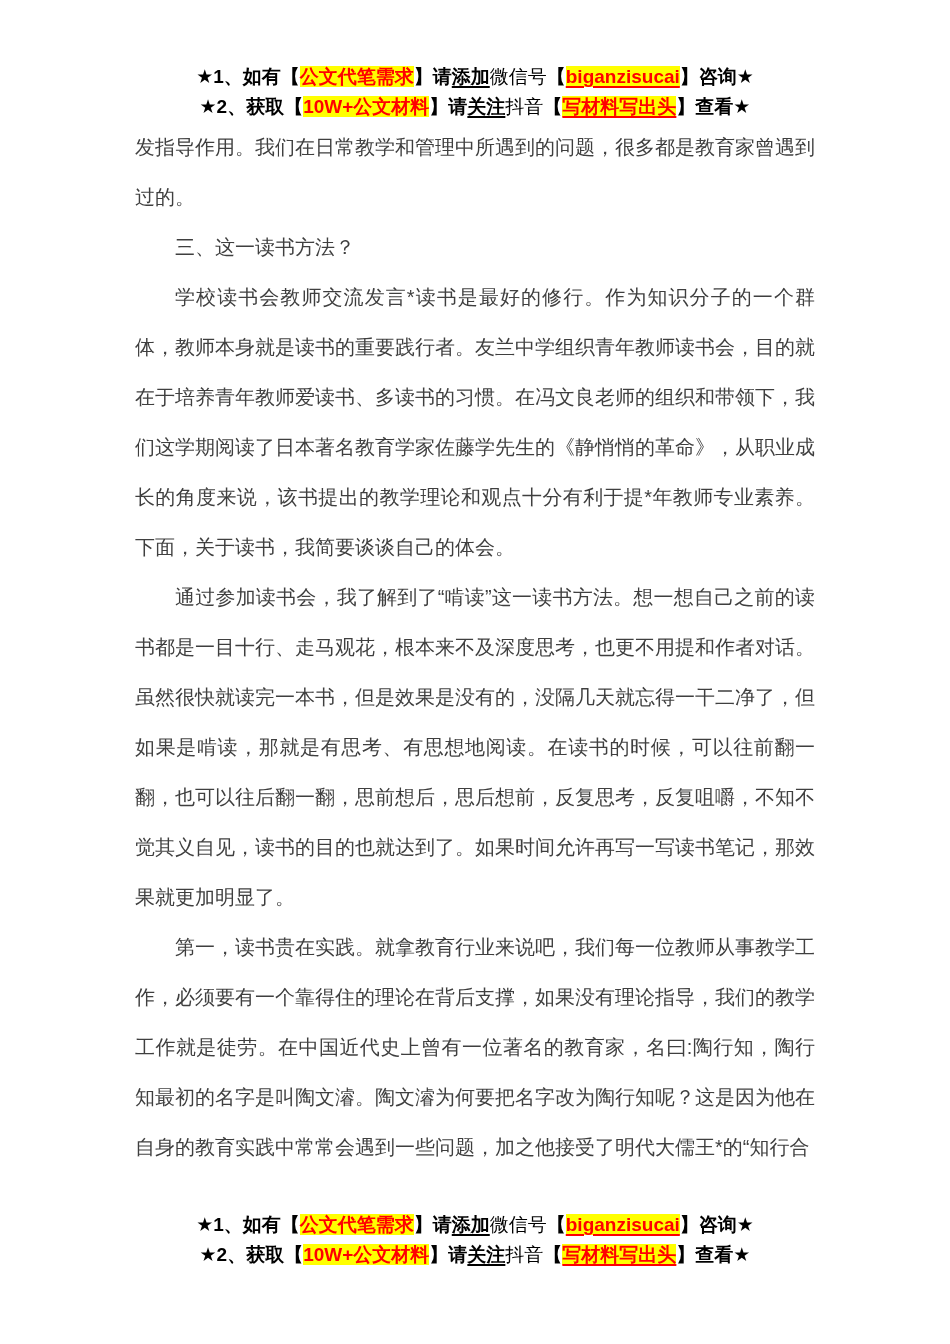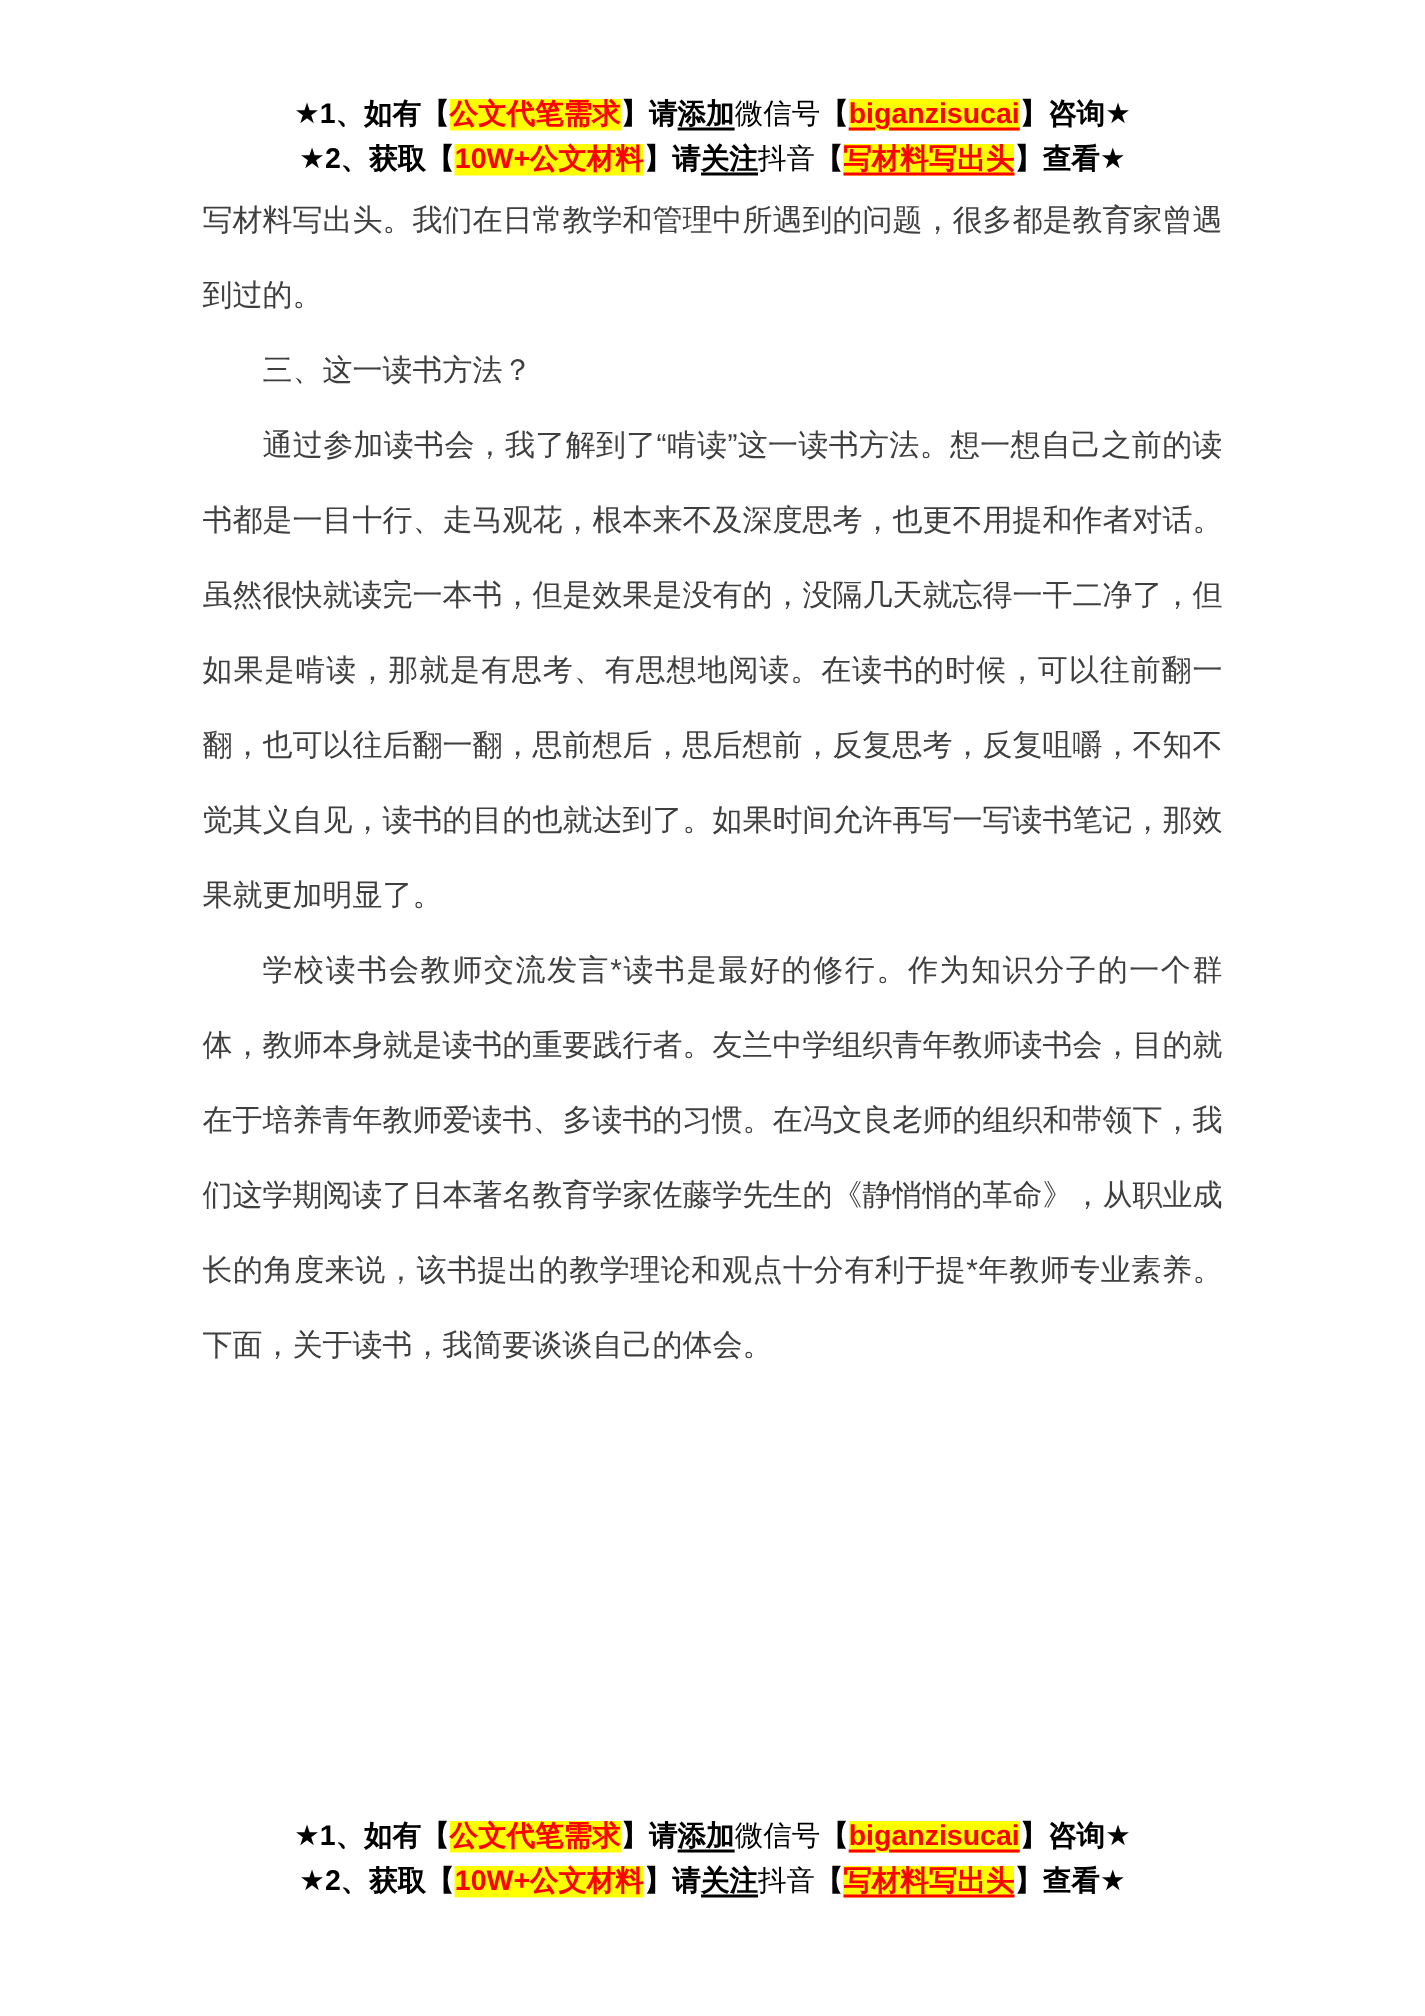--- a/index.html
+++ b/index.html
@@ -74,22 +74,23 @@
 </style>
 </head>
 <body>
 
 <div class="page">
   <div class="promo promo-top">
       <div><span class="seg-bold">★1、如有【</span><span class="seg-highlight">公文代笔需求</span><span class="seg-bold">】请</span><span class="seg-bold-underline">添加</span><span class="seg-regular">微信号</span><span class="seg-bold">【</span><span class="seg-highlight-underline">biganzisucai</span><span class="seg-bold">】咨询★</span></div>
       <div><span class="seg-bold">★2、获取【</span><span class="seg-highlight">10W+公文材料</span><span class="seg-bold">】请</span><span class="seg-bold-underline">关注</span><span class="seg-regular">抖音</span><span class="seg-bold">【</span><span class="seg-highlight-underline">写材料写出头</span><span class="seg-bold">】查看★</span></div>
     </div>
   <div class="content">
-      <p class="no-indent">写材料写出头。我们在日常教学和管理中所遇到的问题，很多都是教育家曾遇到过的。</p>
+      <p class="no-indent">发指导作用。我们在日常教学和管理中所遇到的问题，很多都是教育家曾遇到过的。</p>
       <p class="indent">三、这一读书方法？</p>
+      <p class="indent">学校读书会教师交流发言*读书是最好的修行。作为知识分子的一个群体，教师本身就是读书的重要践行者。友兰中学组织青年教师读书会，目的就在于培养青年教师爱读书、多读书的习惯。在冯文良老师的组织和带领下，我们这学期阅读了日本著名教育学家佐藤学先生的《静悄悄的革命》，从职业成长的角度来说，该书提出的教学理论和观点十分有利于提*年教师专业素养。下面，关于读书，我简要谈谈自己的体会。</p>
       <p class="indent">通过参加读书会，我了解到了“啃读”这一读书方法。想一想自己之前的读书都是一目十行、走马观花，根本来不及深度思考，也更不用提和作者对话。虽然很快就读完一本书，但是效果是没有的，没隔几天就忘得一干二净了，但如果是啃读，那就是有思考、有思想地阅读。在读书的时候，可以往前翻一翻，也可以往后翻一翻，思前想后，思后想前，反复思考，反复咀嚼，不知不觉其义自见，读书的目的也就达到了。如果时间允许再写一写读书笔记，那效果就更加明显了。</p>
-      <p class="indent">学校读书会教师交流发言*读书是最好的修行。作为知识分子的一个群体，教师本身就是读书的重要践行者。友兰中学组织青年教师读书会，目的就在于培养青年教师爱读书、多读书的习惯。在冯文良老师的组织和带领下，我们这学期阅读了日本著名教育学家佐藤学先生的《静悄悄的革命》，从职业成长的角度来说，该书提出的教学理论和观点十分有利于提*年教师专业素养。下面，关于读书，我简要谈谈自己的体会。</p>
+      <p class="indent">第一，读书贵在实践。就拿教育行业来说吧，我们每一位教师从事教学工作，必须要有一个靠得住的理论在背后支撑，如果没有理论指导，我们的教学工作就是徒劳。在中国近代史上曾有一位著名的教育家，名曰:陶行知，陶行知最初的名字是叫陶文濬。陶文濬为何要把名字改为陶行知呢？这是因为他在自身的教育实践中常常会遇到一些问题，加之他接受了明代大儒王*的“知行合</p>
     </div>
   <div class="promo promo-bottom">
       <div><span class="seg-bold">★1、如有【</span><span class="seg-highlight">公文代笔需求</span><span class="seg-bold">】请</span><span class="seg-bold-underline">添加</span><span class="seg-regular">微信号</span><span class="seg-bold">【</span><span class="seg-highlight-underline">biganzisucai</span><span class="seg-bold">】咨询★</span></div>
       <div><span class="seg-bold">★2、获取【</span><span class="seg-highlight">10W+公文材料</span><span class="seg-bold">】请</span><span class="seg-bold-underline">关注</span><span class="seg-regular">抖音</span><span class="seg-bold">【</span><span class="seg-highlight-underline">写材料写出头</span><span class="seg-bold">】查看★</span></div>
     </div>
 </div>
 
 </body></html>

